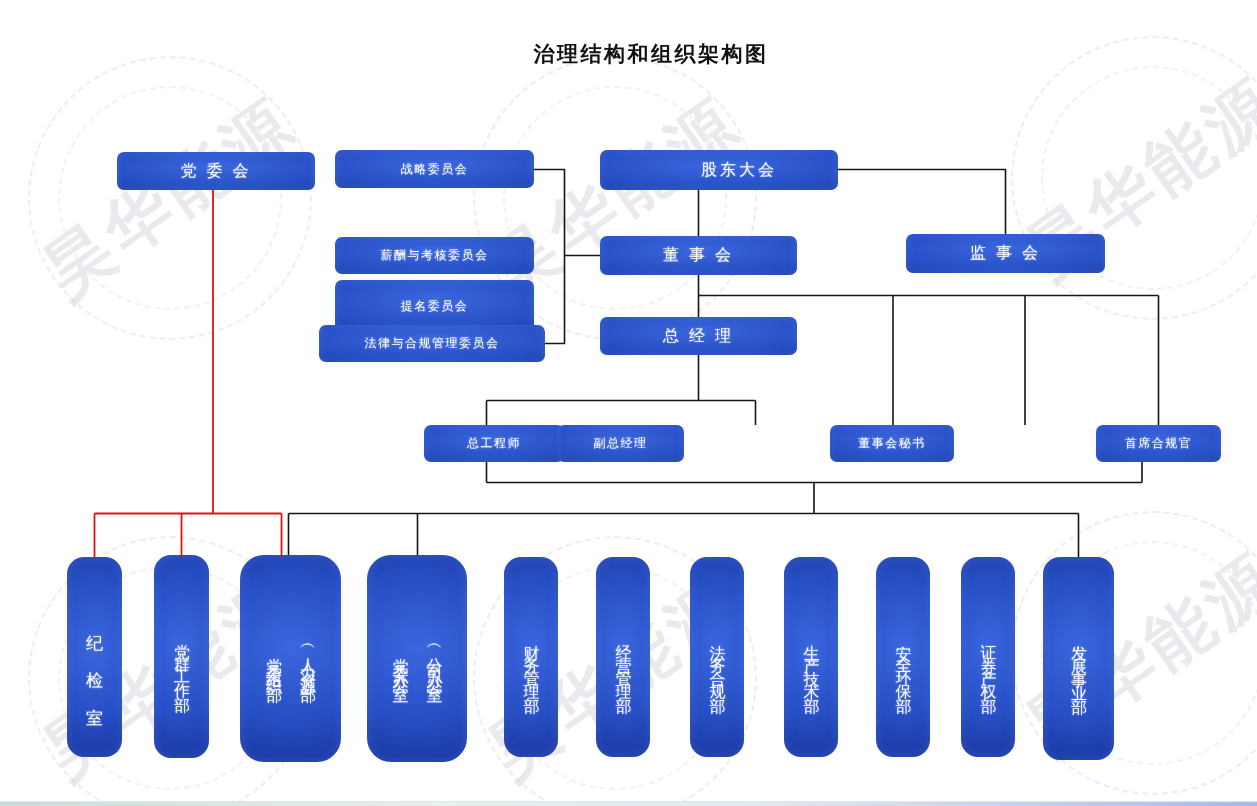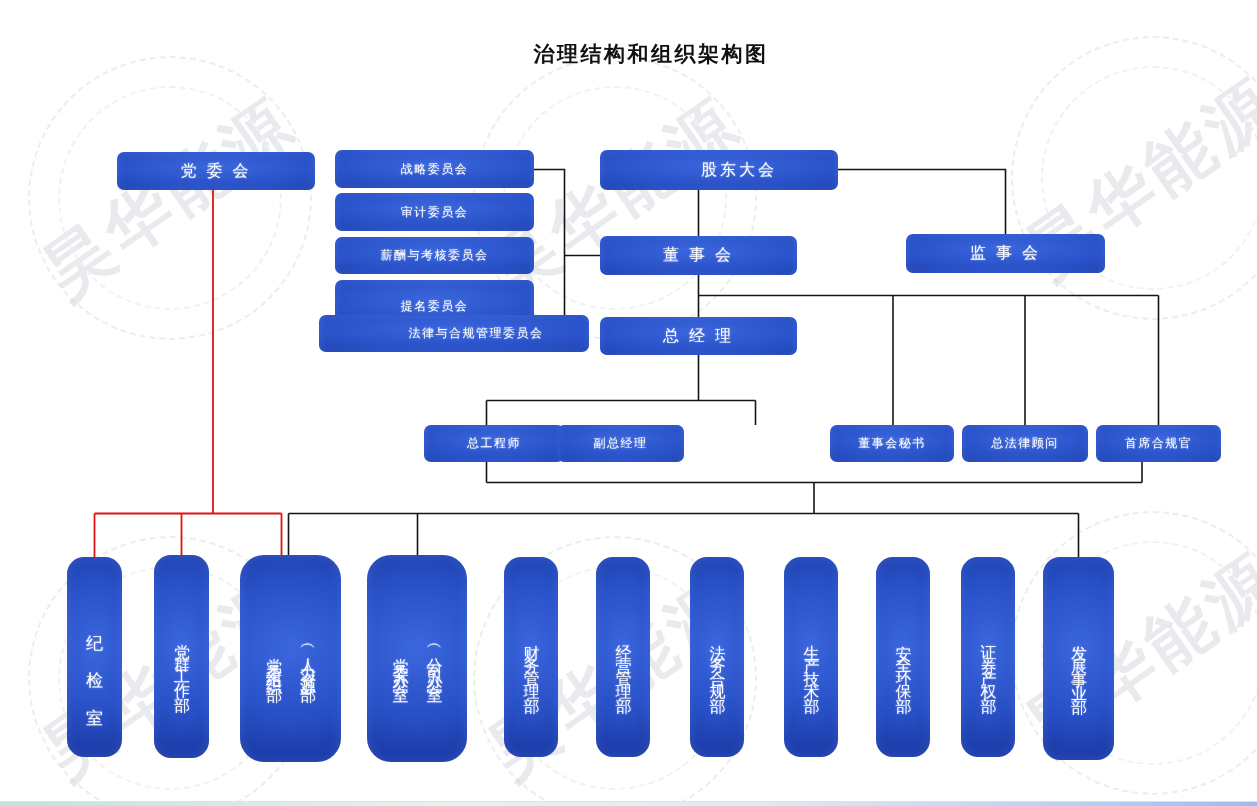--- a/index.html
+++ b/index.html
@@ -119,30 +119,27 @@
     </g>
   </svg>
 
   <div class="box" style="left:117px;top:152px;width:198px;height:38px;">
     <span>党 委 会</span>
   </div>
 
   <div class="box small" style="left:335px;top:150px;width:199px;height:38px;">
     <span>战略委员会</span>
   </div>
-  <div class="box small" style="left:335px;top:193px;width:199px;height:38px;">
-    <span>审计委员会</span>
-  </div>
   <div class="box small" style="left:335px;top:237px;width:199px;height:37px;">
     <span>薪酬与考核委员会</span>
   </div>
   <div class="box small" style="left:335px;top:280px;width:199px;height:52px;">
     <span>提名委员会</span>
   </div>
-  <div class="box small" style="left:319px;top:315px;width:226px;height:37px;padding-left:44px;">
+  <div class="box small" style="left:319px;top:325px;width:226px;height:37px;">
     <span>法律与合规管理委员会</span>
   </div>
 
   <div class="box" style="left:600px;top:150px;width:198px;height:40px;padding-left:40px;">
     <span>股东大会</span>
   </div>
   <div class="box" style="left:600px;top:236px;width:197px;height:39px;">
     <span>董 事 会</span>
   </div>
   <div class="box" style="left:906px;top:234px;width:199px;height:39px;">
@@ -153,23 +150,20 @@
   </div>
 
   <div class="box small" style="left:424px;top:425px;width:140px;height:37px;">
     <span>总工程师</span>
   </div>
   <div class="box small" style="left:557px;top:425px;width:127px;height:37px;">
     <span>副总经理</span>
   </div>
   <div class="box small" style="left:830px;top:425px;width:124px;height:37px;">
     <span>董事会秘书</span>
-  </div>
-  <div class="box small" style="left:962px;top:425px;width:126px;height:37px;">
-    <span>总法律顾问</span>
   </div>
   <div class="box small" style="left:1096px;top:425px;width:125px;height:37px;">
     <span>首席合规官</span>
   </div>
 
   <div class="dept" style="left:67px;top:557px;width:55px;height:200px;">
     <span class="vcol ls3">纪检室</span>
   </div>
   <div class="dept" style="left:154px;top:555px;width:55px;height:203px;">
     <span class="vcol ls5">党群工作部</span>

